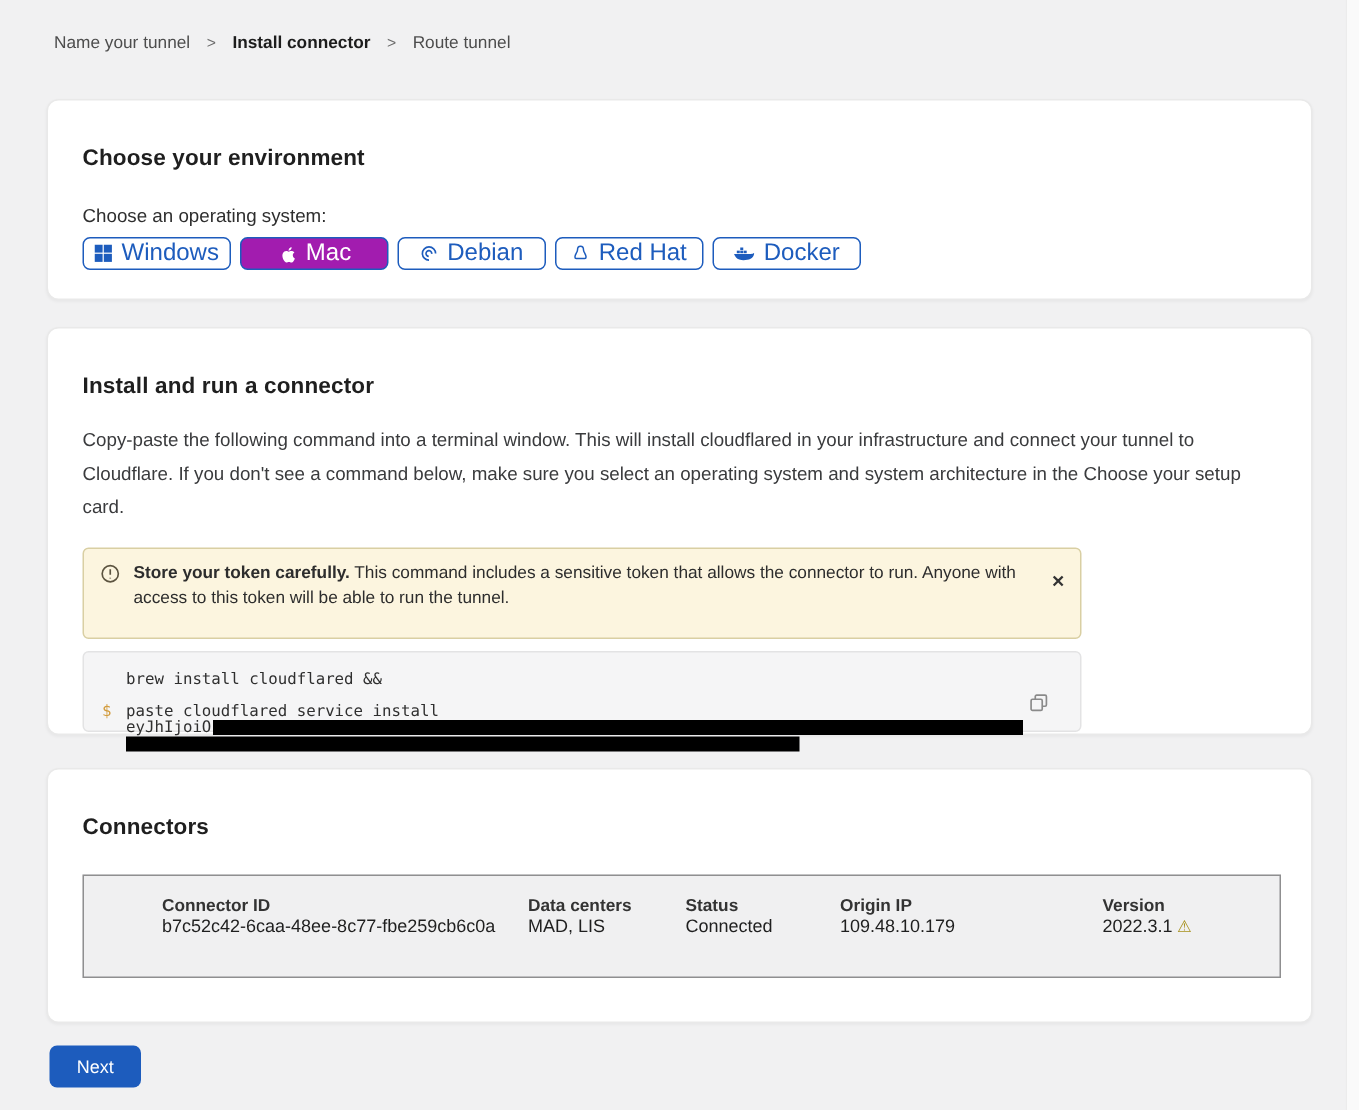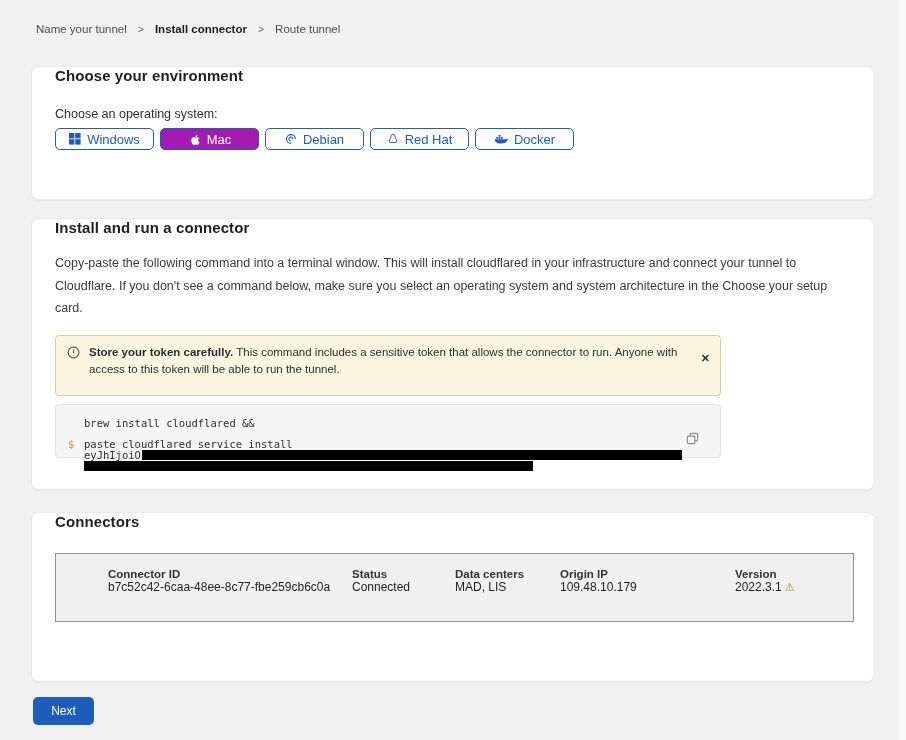--- a/index.html
+++ b/index.html
@@ -21,32 +21,32 @@
   .breadcrumb .sep { color:#6b6b6b; font-size:10.5px; }
   .breadcrumb .crumb.active { font-weight:bold; color:#1d1d1d; }
 
   
   .card {
     position:absolute; left:31px; width:844px;
     background:#ffffff; border:1px solid #e9e9e9; border-radius:8px;
     box-shadow:0 1px 2px rgba(0,0,0,0.04);
     padding:0 23px;
   }
-  .card h2 { font-size:15px; font-weight:bold; color:#1f1f1f; letter-spacing:.1px; }
+  .card h2 { font-size:15px; font-weight:bold; color:#1f1f1f; padding-top:30px; letter-spacing:.1px; }
   #card-environment { top:66px; height:134px; }
   #card-install     { top:218px; height:272px; }
   #card-connectors  { top:512px; height:170px; }
 
   
   .os-label { font-size:12.5px; color:#2e2e2e; margin-top:23px; margin-bottom:7px; }
   .os-buttons { display:flex; gap:6px; }
   .os-btn {
     width:99px; height:22px; display:flex; align-items:center; justify-content:center; gap:6px;
     border:1px solid #1d5cbd; border-radius:5px; background:#fff; color:#1d5cbd;
-    font-size:13px; font-family:"Liberation Sans", sans-serif; cursor:pointer;
+    font-size:16px; font-family:"Liberation Sans", sans-serif; cursor:pointer;
   }
   .os-btn.selected { background:#a21caf; color:#fff; }
   .os-btn svg { display:block; }
 
   
   .install-desc { font-size:12.5px; color:#3a3b3d; line-height:1.8; margin-top:16px; width:794px; }
   .warn-banner {
     margin-top:15px; width:666px; min-height:48px;
     background:#fcf5df; border:1px solid #d9cfa3; border-radius:4px;
     display:flex; align-items:flex-start; gap:9px;
@@ -220,27 +220,27 @@
     </div>
   </section>
 
   <section class="card" id="card-connectors">
     <h2>Connectors</h2>
     <div class="conn-table">
       <div class="conn-col col-id">
         <span class="hdr">Connector ID</span>
         <span class="val">b7c52c42-6caa-48ee-8c77-fbe259cb6c0a</span>
       </div>
+      <div class="conn-col col-dc">
+        <span class="hdr">Data centers</span>
+        <span class="val">MAD, LIS</span>
+      </div>
       <div class="conn-col col-status">
         <span class="hdr">Status</span>
         <span class="val status-connected">Connected</span>
-      </div>
-      <div class="conn-col col-dc">
-        <span class="hdr">Data centers</span>
-        <span class="val">MAD, LIS</span>
       </div>
       <div class="conn-col col-ip">
         <span class="hdr">Origin IP</span>
         <span class="val">109.48.10.179</span>
       </div>
       <div class="conn-col col-ver">
         <span class="hdr">Version</span>
         <span class="val">
           <span>2022.3.1</span><span class="ver-warn">⚠</span>
         </span>

